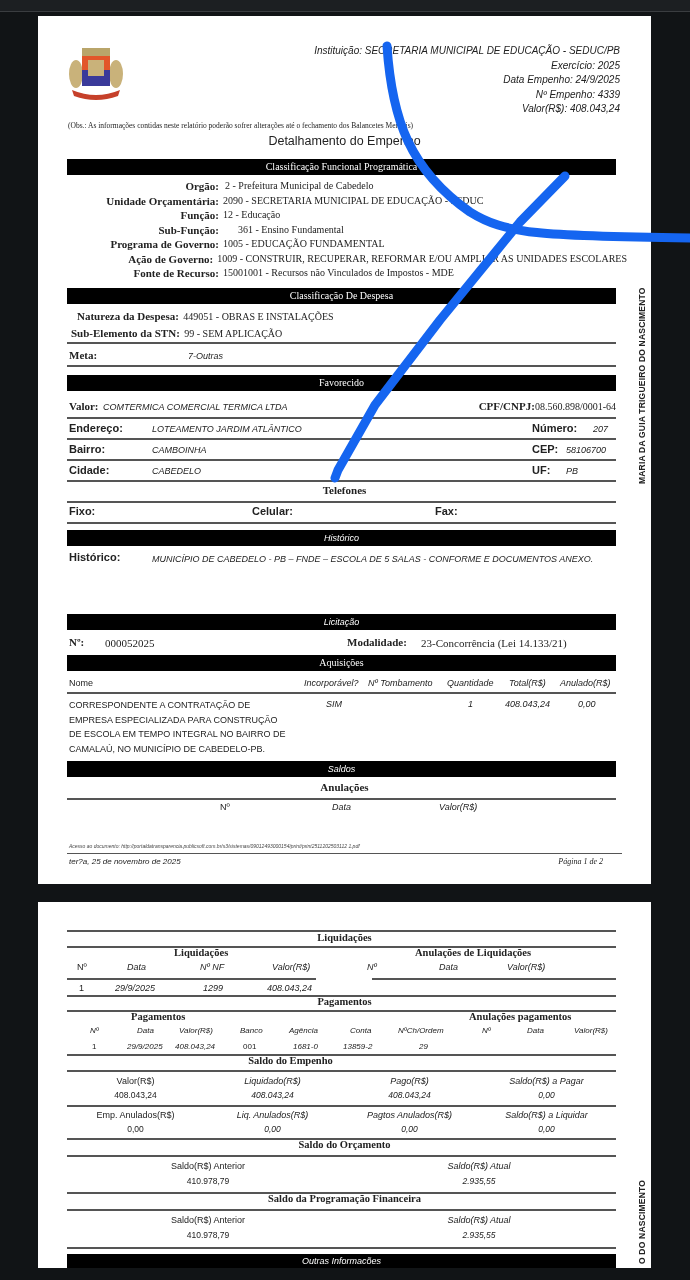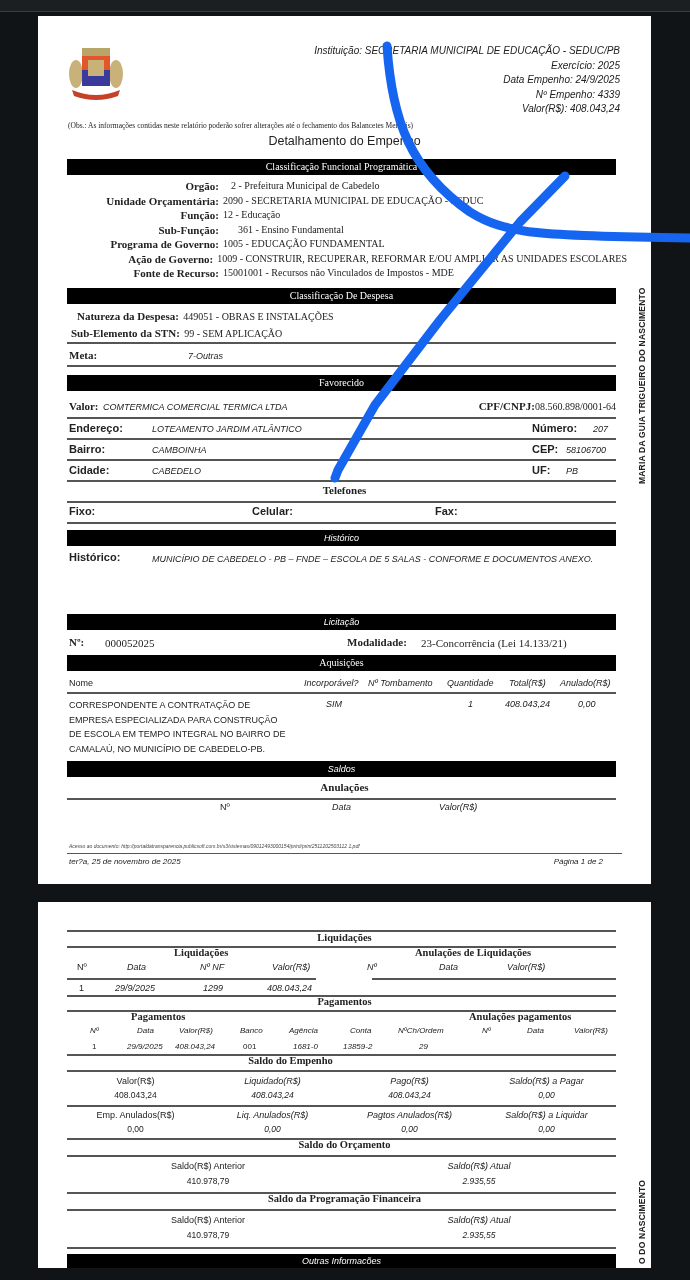--- a/index.html
+++ b/index.html
@@ -50,21 +50,21 @@
     <div>Nº Empenho: 4339</div>
     <div>Valor(R$): 408.043,24</div>
   </div>
   <div class="abs serif" style="left:30px;top:105px;font-size:7.5px;">(Obs.: As informações contidas neste relatório poderão sofrer alterações até o fechamento dos Balancetes Mensais)</div>
   <div class="abs ctr" style="left:0;width:613px;top:118px;font-size:12.5px;">Detalhamento do Empenho</div>
 
   <div class="bar serif" style="top:143px;">Classificação Funcional Programática</div>
   <div class="abs" style="left:29px;top:163px;width:560px;line-height:14.5px;">
     <div style="display:flex;">
         <span class="lbl rt" style="width:152px;">Orgão:</span>
-        <span class="val" style="margin-left:12px;">2 - Prefeitura Municipal de Cabedelo</span>
+        <span class="val" style="margin-left:6px;">2 - Prefeitura Municipal de Cabedelo</span>
       </div>
     <div style="display:flex;">
         <span class="lbl rt" style="width:152px;">Unidade Orçamentária:</span>
         <span class="val" style="margin-left:4px;">2090 - SECRETARIA MUNICIPAL DE EDUCAÇÃO - SEDUC</span>
       </div>
     <div style="display:flex;">
         <span class="lbl rt" style="width:152px;">Função:</span>
         <span class="val" style="margin-left:4px;">12 - Educação</span>
       </div>
     <div style="display:flex;">
@@ -163,21 +163,21 @@
   <div class="bar it" style="top:745px;font-size:9px;">Saldos</div>
   <div class="abs lbl ctr" style="left:0;width:613px;top:765px;">Anulações</div>
   <div class="hline" style="left:29px;width:549px;top:782px;"></div>
   <div class="abs lp" style="left:182px;top:786px;">Nº</div>
   <div class="abs lp it" style="left:294px;top:786px;">Data</div>
   <div class="abs lp it" style="left:401px;top:786px;">Valor(R$)</div>
 
   <div class="abs it" style="left:31px;top:827px;font-size:5px;color:#444;">Acesso ao documento: http://portaldatransparencia.publicsoft.com.br/s3/sistemas/09012493000154/print/print2511202503112 1.pdf</div>
   <div class="hline" style="left:29px;width:555px;top:837px;height:1px;"></div>
   <div class="abs it" style="left:31px;top:841px;font-size:8px;">ter?a, 25 de novembro de 2025</div>
-  <div class="abs it" style="right:48px;top:841px;font-size:8px;">Página 1 de 2</div>
+  <div class="abs it" style="right:48px;top:841px;font-size:8px;font-family:Liberation Serif, serif;">Página 1 de 2</div>
 </div>
 
 <div class="side" style="left:637px;top:484px;">MARIA DA GUIA TRIGUEIRO DO NASCIMENTO</div>
 
 <div class="page" id="page2">
   <div class="hline" style="left:29px;width:549px;top:28px;"></div>
   <div class="hdr-serif ctr" style="left:0;width:613px;top:30px;font-size:10.5px;">Liquidações</div>
   <div class="hline" style="left:29px;width:549px;top:44px;"></div>
   <div class="hdr-serif" style="left:136px;top:45px;font-size:10.5px;">Liquidações</div>
   <div class="hdr-serif" style="left:377px;top:45px;font-size:10.5px;">Anulações de Liquidações</div>

